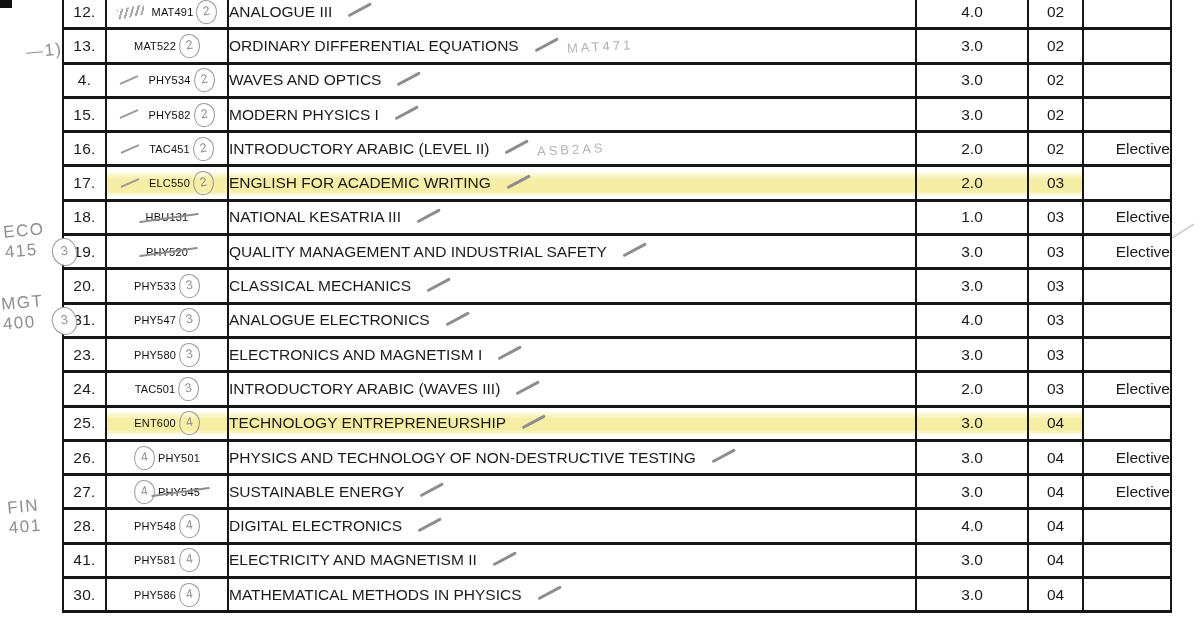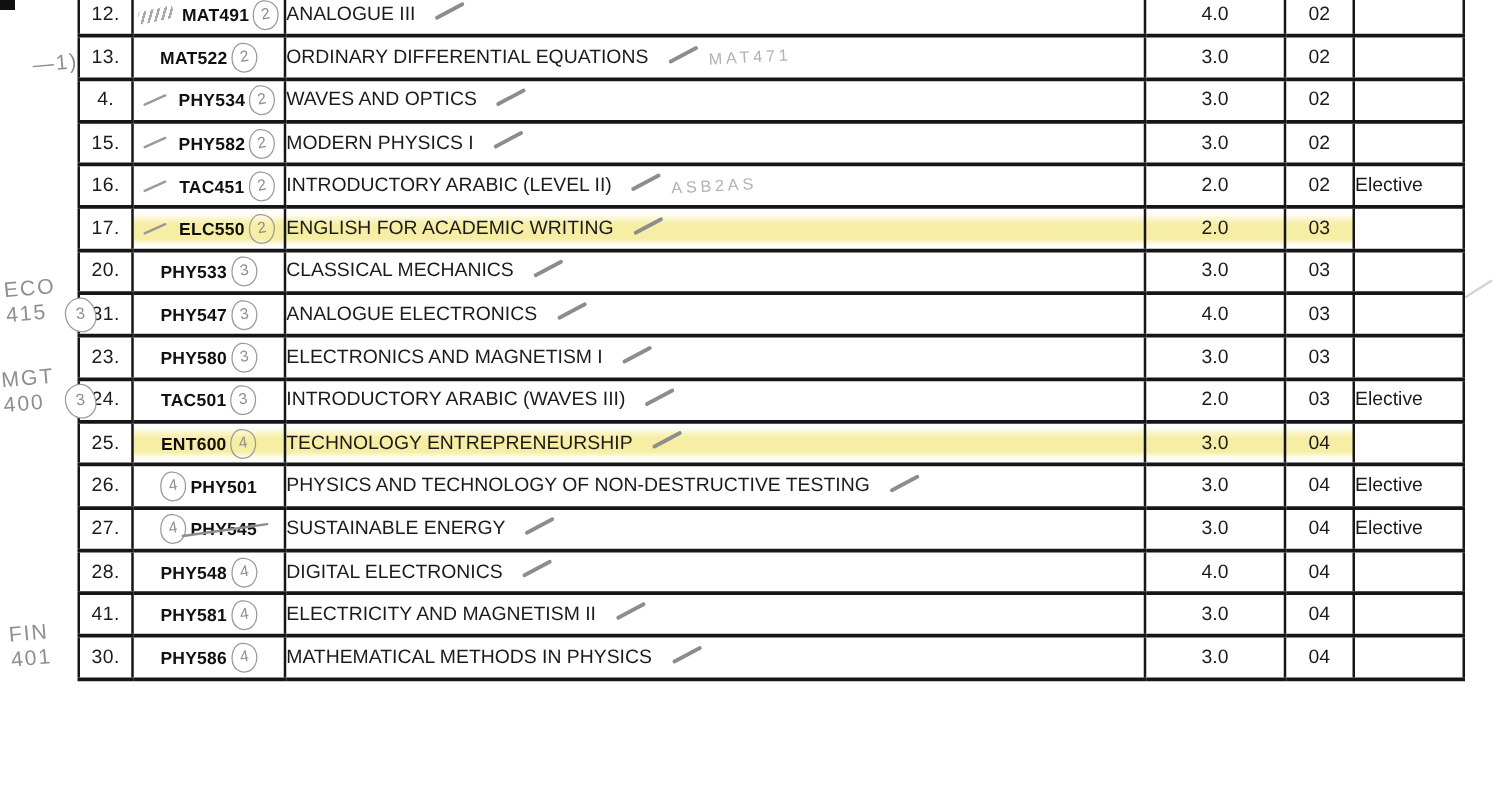--- a/index.html
+++ b/index.html
@@ -17,28 +17,28 @@
     background:transparent;
   }
   #course-table td{
     border:2.4px solid #161616;
     border-top-width:3px;border-bottom-width:3px;
     height:31.3px;padding:0;overflow:hidden;white-space:nowrap;
     color:#1b1b1b;font-size:15.5px;vertical-align:middle;
   }
   td.c-no{text-align:center;letter-spacing:.3px;}
   td.c-code .code-wrap{display:flex;align-items:center;justify-content:center;gap:3px;height:100%;}
-  .code-text{font-weight:700;font-size:14px;color:#101010;letter-spacing:.2px;position:relative;}
+  .code-text{font-weight:400;font-size:11px;color:#101010;letter-spacing:.2px;position:relative;}
   .struck .code-text::after{
     content:"";position:absolute;left:-7px;right:-10px;top:46%;height:2.3px;
     background:#8e8e8e;transform:rotate(-8deg);border-radius:2px;
   }
   td.c-title{padding-left:5px;font-size:15px;color:#181818;}
   td.c-credit,td.c-sem{text-align:center;}
-  td.c-note{text-align:left;font-size:14.5px;color:#1f1f1f;}
+  td.c-note{text-align:right;font-size:14.5px;color:#1f1f1f;}
   
   .circle{
     flex:none;display:inline-block;width:19px;height:22px;
     border:1.8px solid #9a9a9a;border-radius:48% 55% 52% 46% / 58% 46% 55% 44%;
     color:#8f8f8f;font-size:12.5px;line-height:21px;text-align:center;
     transform:rotate(-9deg);background:transparent;
   }
   
   .preslash{flex:none;display:inline-block;width:20px;height:2.3px;background:#9a9a9a;
     transform:rotate(-24deg);border-radius:2px;margin-right:6px;}
@@ -164,20 +164,44 @@
             <div class="code-wrap">
               <span class="preslash"></span>
               <span class="code-text">ELC550</span>
               <span class="circle">2</span>
             </div>
           </td>
           <td class="c-title hl"><span class="title-text">ENGLISH FOR ACADEMIC WRITING</span><span class="check"></span></td>
           <td class="c-credit hl">2.0</td>
           <td class="c-sem hl">03</td>
           <td class="c-note"></td>
+        </tr>
+        <tr class="row">
+          <td class="c-no"><span>18.</span></td>
+          <td class="c-code">
+            <div class="code-wrap struck">
+              <span class="code-text">HBU131</span>
+            </div>
+          </td>
+          <td class="c-title"><span class="title-text">NATIONAL KESATRIA III</span><span class="check"></span></td>
+          <td class="c-credit">1.0</td>
+          <td class="c-sem">03</td>
+          <td class="c-note">Elective</td>
+        </tr>
+        <tr class="row">
+          <td class="c-no"><span>19.</span></td>
+          <td class="c-code">
+            <div class="code-wrap struck">
+              <span class="code-text">PHY520</span>
+            </div>
+          </td>
+          <td class="c-title"><span class="title-text">QUALITY MANAGEMENT AND INDUSTRIAL SAFETY</span><span class="check"></span></td>
+          <td class="c-credit">3.0</td>
+          <td class="c-sem">03</td>
+          <td class="c-note">Elective</td>
         </tr>
         <tr class="row">
           <td class="c-no"><span>20.</span></td>
           <td class="c-code">
             <div class="code-wrap">
               <span class="code-text">PHY533</span>
               <span class="circle">3</span>
             </div>
           </td>
           <td class="c-title"><span class="title-text">CLASSICAL MECHANICS</span><span class="check"></span></td>

